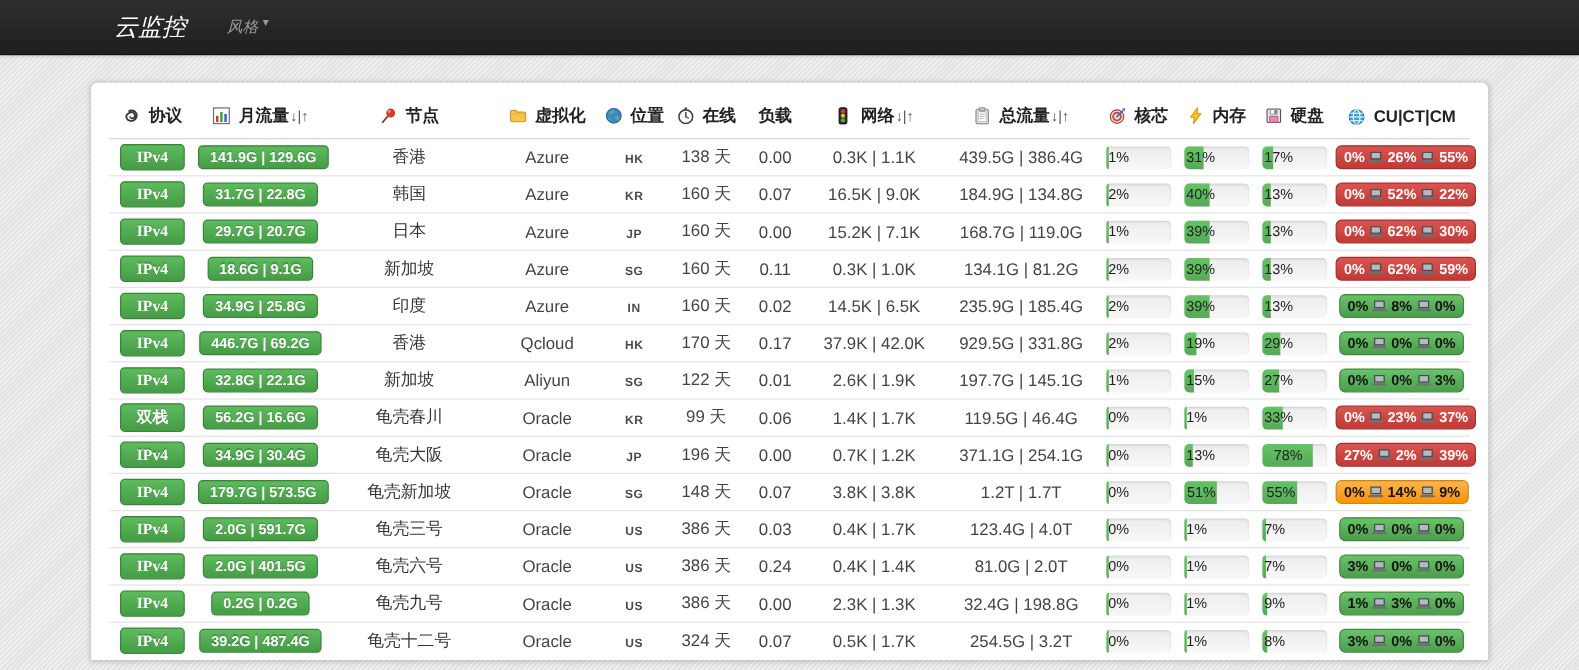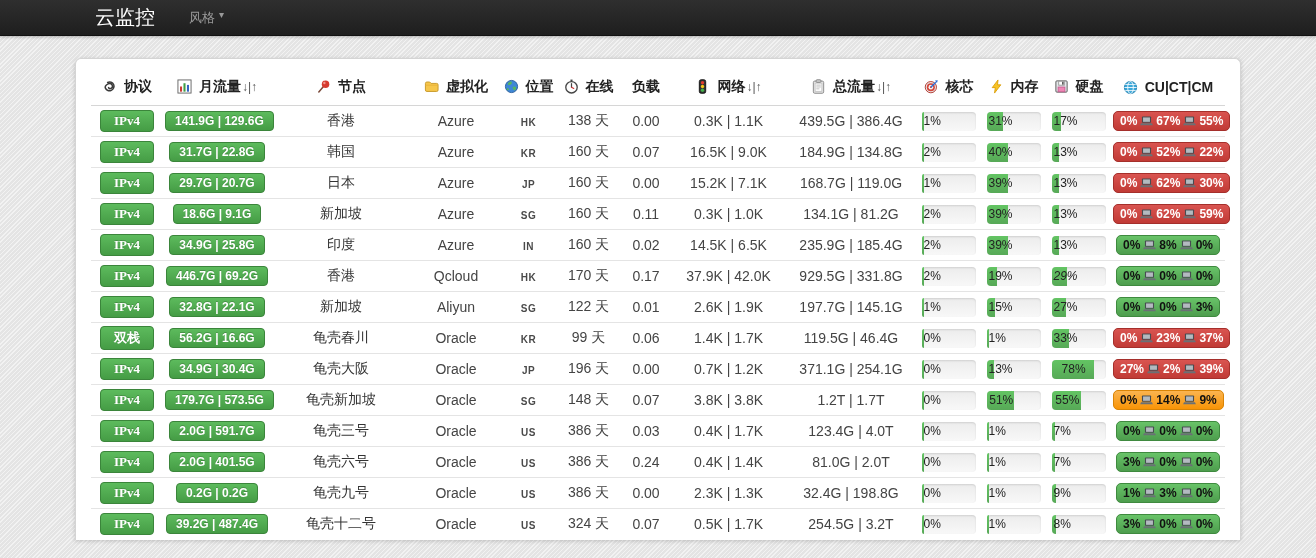--- a/index.html
+++ b/index.html
@@ -3,22 +3,22 @@
 <meta charset="utf-8">
 <style>
   * { margin:0; padding:0; box-sizing:border-box; }
   html,body { width:1316px; height:558px; overflow:hidden;
     font-family:"Liberation Sans","DejaVu Sans",sans-serif;
     background:#e8e8e8; }
   body::before { content:""; position:fixed; inset:0; pointer-events:none;
     background:repeating-linear-gradient(135deg, rgba(255,255,255,.45) 0 1px, rgba(0,0,0,.015) 1px 3px); }
 
   
-  .navbar { position:relative; height:36px; background:linear-gradient(#2f2f2f,#1e1e1e);
-    border-bottom:1px solid #121212; box-shadow:0 1px 3px rgba(0,0,0,.25); z-index:5; }
+  .navbar { position:relative; height:46px; background:linear-gradient(#2f2f2f,#1e1e1e);
+    border-bottom:1px solid #121212; box-shadow:0 1px 3px rgba(0,0,0,.25); z-index:5;font-style:italic; }
   .navbar-inner { width:1166px; margin:0 auto; height:100%; display:flex; align-items:center; }
   .brand { color:#fff; font-size:20px; padding:0 20px; text-decoration:none; }
   .nav-item { color:#999; font-size:13px; margin-left:14px; cursor:pointer; display:flex; align-items:flex-start; gap:4px; }
   .nav-item .caret { font-size:10px; color:#999; }
 
   
   .card { position:relative; width:1166px; margin:22px auto 0; background:#fff;
     border:1px solid #d4d4d4; border-bottom:none; border-radius:6px 6px 0 0;
     box-shadow:0 1px 4px rgba(0,0,0,.18); padding:6px 15px 0; min-height:470px; z-index:2; }
 
@@ -213,21 +213,21 @@
             </div>
           </td>
     <td>
       <span class="isp-badge badge-danger">
         <span>0%</span>
         <svg width="13" height="10" viewBox="0 0 14 11">
                 <rect x="2" y="0.5" width="10" height="7" rx="0.8" fill="#474c51"></rect>
                 <rect x="3.2" y="1.6" width="7.6" height="4.8" fill="#b3bac0"></rect>
                 <path d="M1 8h12l1 2.2H0z" fill="#6a7075"></path>
               </svg>
-        <span>67%</span>
+        <span>26%</span>
         <svg width="13" height="10" viewBox="0 0 14 11">
                 <rect x="2" y="0.5" width="10" height="7" rx="0.8" fill="#474c51"></rect>
                 <rect x="3.2" y="1.6" width="7.6" height="4.8" fill="#b3bac0"></rect>
                 <path d="M1 8h12l1 2.2H0z" fill="#6a7075"></path>
               </svg>
         <span>55%</span>
       </span></td>
   </tr>
         <tr>
     <td><span class="badge-green proto-badge">IPv4</span></td>
@@ -440,21 +440,21 @@
           </td>
     <td>
       <div class="bar">
               <div class="bar-fill" style="width: 19%;">
                 <span class="bar-label">19%</span>
               </div>
             </div>
           </td>
     <td>
       <div class="bar">
-              <div class="bar-fill" style="width: 29%; font-style: italic;">
+              <div class="bar-fill" style="width: 29%;">
                 <span class="bar-label">29%</span>
               </div>
             </div>
           </td>
     <td>
       <span class="isp-badge badge-success">
         <span>0%</span>
         <svg width="13" height="10" viewBox="0 0 14 11">
                 <rect x="2" y="0.5" width="10" height="7" rx="0.8" fill="#474c51"></rect>
                 <rect x="3.2" y="1.6" width="7.6" height="4.8" fill="#b3bac0"></rect>

